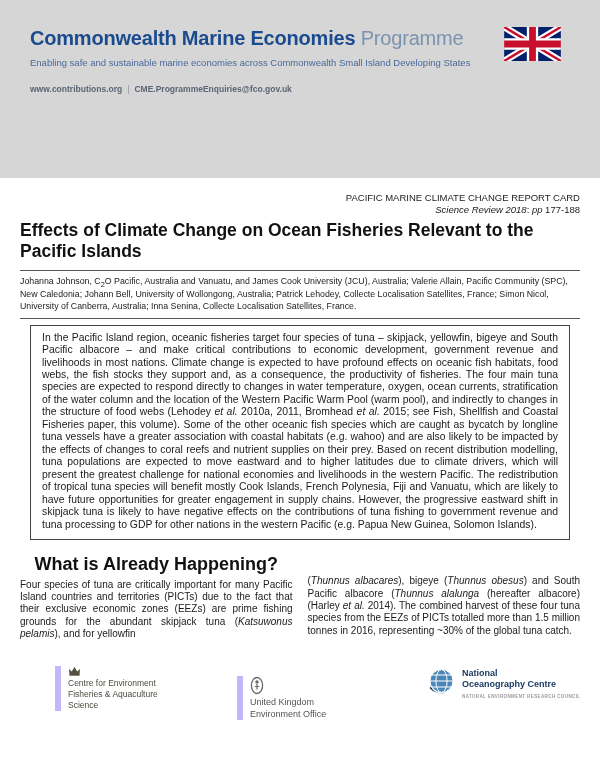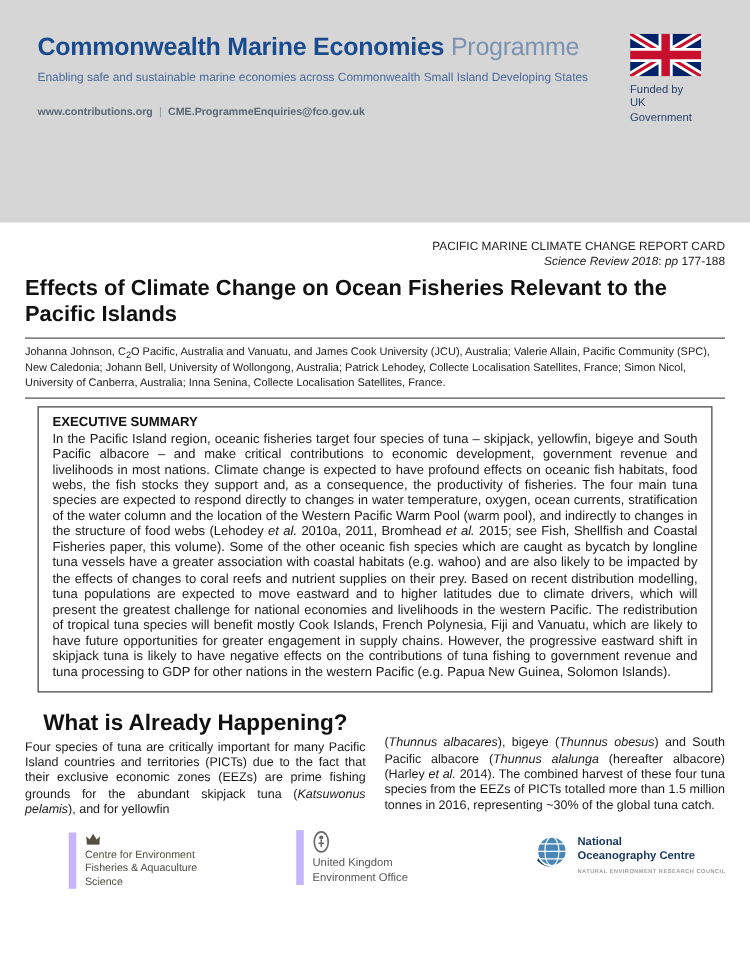--- a/index.html
+++ b/index.html
@@ -45,21 +45,21 @@
   .col { flex:1; font-size:10px; line-height:1.24; text-align:justify; color:#1a1a1a; }
   .section-heading { font-size:18px; font-weight:bold; text-align:center; color:#111; margin-bottom:3px; }
   .col-right { padding-top:22px; }
 
   
   .footer { position:absolute; left:0; top:660px; width:600px; height:90px; }
   .logo { position:absolute; }
   .logo-rule { border-left:6px solid #c4b5fd; padding-left:7px; }
   .cefas { left:55px; top:6px; }
   .cefas-text { font-size:8.5px; color:#4c4c42; line-height:1.3; margin-top:2px; }
-  .ukho { left:237px; top:4px; }
+  .ukho { left:237px; top:16px; }
   .ukho-text { font-size:9px; color:#555; line-height:1.3; margin-top:2px; }
   .noc { left:428px; top:8px; display:flex; align-items:flex-start; gap:7px; }
   .noc-text-bold { font-size:9px; font-weight:bold; color:#17365d; line-height:1.25; }
   .noc-caption { font-size:4.5px; font-weight:bold; color:#9a9a9a; letter-spacing:0.4px; margin-top:3px; }
   .crest { display:block; }
 </style>
 </head>
 <body>
 
 <div class="header">
@@ -72,39 +72,34 @@
   </div>
 
   <div class="flag-block">
     <svg viewBox="0 0 60 36">
       <rect width="60" height="36" fill="#012169"></rect>
       <path d="M0,0 L60,36 M60,0 L0,36" stroke="#ffffff" stroke-width="7.2"></path>
       <path d="M0,0 L60,36 M60,0 L0,36" stroke="#C8102E" stroke-width="2.6"></path>
       <path d="M30,0 V36 M0,18 H60" stroke="#ffffff" stroke-width="12"></path>
       <path d="M30,0 V36 M0,18 H60" stroke="#C8102E" stroke-width="7.2"></path>
     </svg>
-    <div class="funded">
-      <div>Funded by</div>
-      <div>UK Government</div>
-    </div>
   </div>
 </div>
 
 <div class="main">
   <div class="rc-line">PACIFIC MARINE CLIMATE CHANGE REPORT CARD</div>
   <div class="sr-line"><i>Science Review 2018</i>: <i>pp</i> 177-188</div>
 
   <h1 class="doc-title">Effects of Climate Change on Ocean Fisheries Relevant to the Pacific Islands</h1>
 
   <hr class="rule">
   <p class="authors">Johanna Johnson, C<sub>2</sub>O Pacific, Australia and Vanuatu, and James Cook University (JCU), Australia; Valerie Allain, Pacific Community (SPC), New Caledonia; Johann Bell, University of Wollongong, Australia; Patrick Lehodey, Collecte Localisation Satellites, France; Simon Nicol, University of Canberra, Australia; Inna Senina, Collecte Localisation Satellites, France.</p>
   <hr class="rule2">
 
   <div class="exec-box">
-    <div class="exec-heading">EXECUTIVE SUMMARY</div>
     <div class="exec-body">In the Pacific Island region, oceanic fisheries target four species of tuna – skipjack, yellowfin, bigeye and South Pacific albacore – and make critical contributions to economic development, government revenue and livelihoods in most nations. Climate change is expected to have profound effects on oceanic fish habitats, food webs, the fish stocks they support and, as a consequence, the productivity of fisheries. The four main tuna species are expected to respond directly to changes in water temperature, oxygen, ocean currents, stratification of the water column and the location of the Western Pacific Warm Pool (warm pool), and indirectly to changes in the structure of food webs (Lehodey <i>et al.</i> 2010a, 2011, Bromhead <i>et al.</i> 2015; see Fish, Shellfish and Coastal Fisheries paper, this volume). Some of the other oceanic fish species which are caught as bycatch by longline tuna vessels have a greater association with coastal habitats (e.g. wahoo) and are also likely to be impacted by the effects of changes to coral reefs and nutrient supplies on their prey. Based on recent distribution modelling, tuna populations are expected to move eastward and to higher latitudes due to climate drivers, which will present the greatest challenge for national economies and livelihoods in the western Pacific. The redistribution of tropical tuna species will benefit mostly Cook Islands, French Polynesia, Fiji and Vanuatu, which are likely to have future opportunities for greater engagement in supply chains. However, the progressive eastward shift in skipjack tuna is likely to have negative effects on the contributions of tuna fishing to government revenue and tuna processing to GDP for other nations in the western Pacific (e.g. Papua New Guinea, Solomon Islands).</div>
   </div>
 
   <div class="section">
     <div class="col">
       <div class="section-heading">What is Already Happening?</div>
       <div>Four species of tuna are critically important for many Pacific Island countries and territories (PICTs) due to the fact that their exclusive economic zones (EEZs) are prime fishing grounds for the abundant skipjack tuna (<i>Katsuwonus pelamis</i>), and for yellowfin</div>
     </div>
     <div class="col col-right">
       <div>(<i>Thunnus albacares</i>), bigeye (<i>Thunnus obesus</i>) and South Pacific albacore (<i>Thunnus alalunga</i> (hereafter albacore) (Harley <i>et al.</i> 2014). The combined harvest of these four tuna species from the EEZs of PICTs totalled more than 1.5 million tonnes in 2016, representing ~30% of the global tuna catch.</div>

